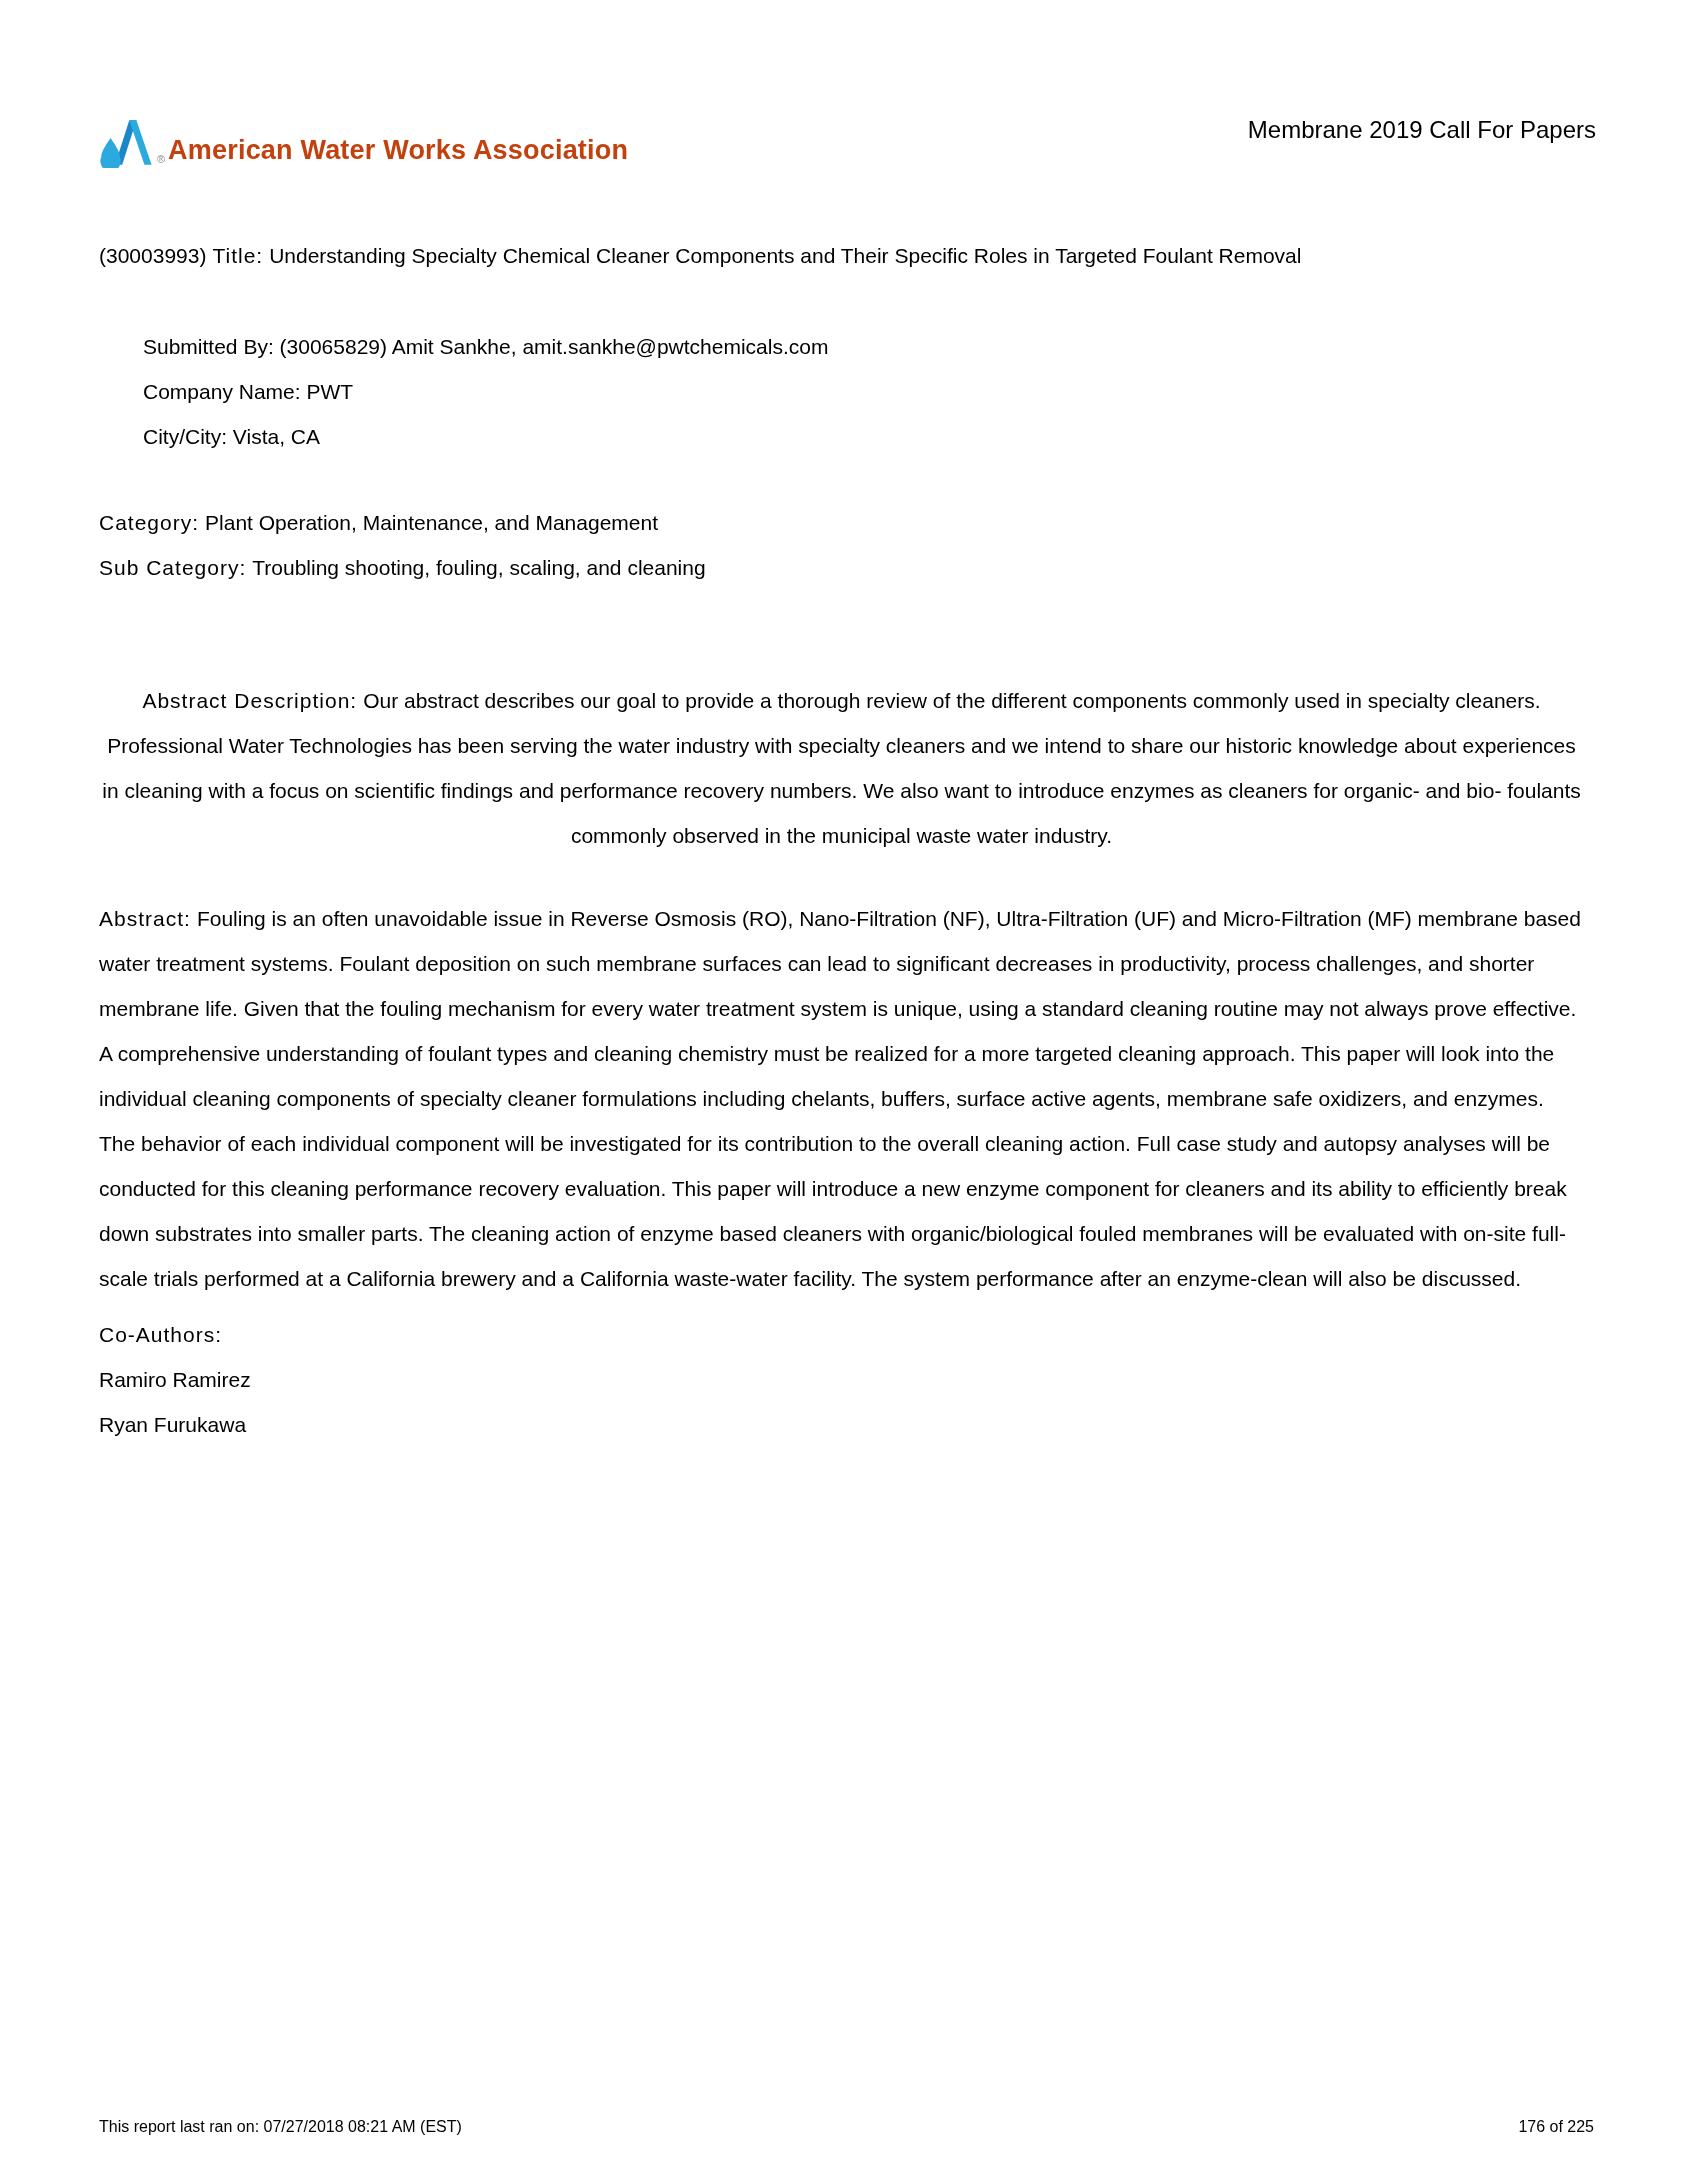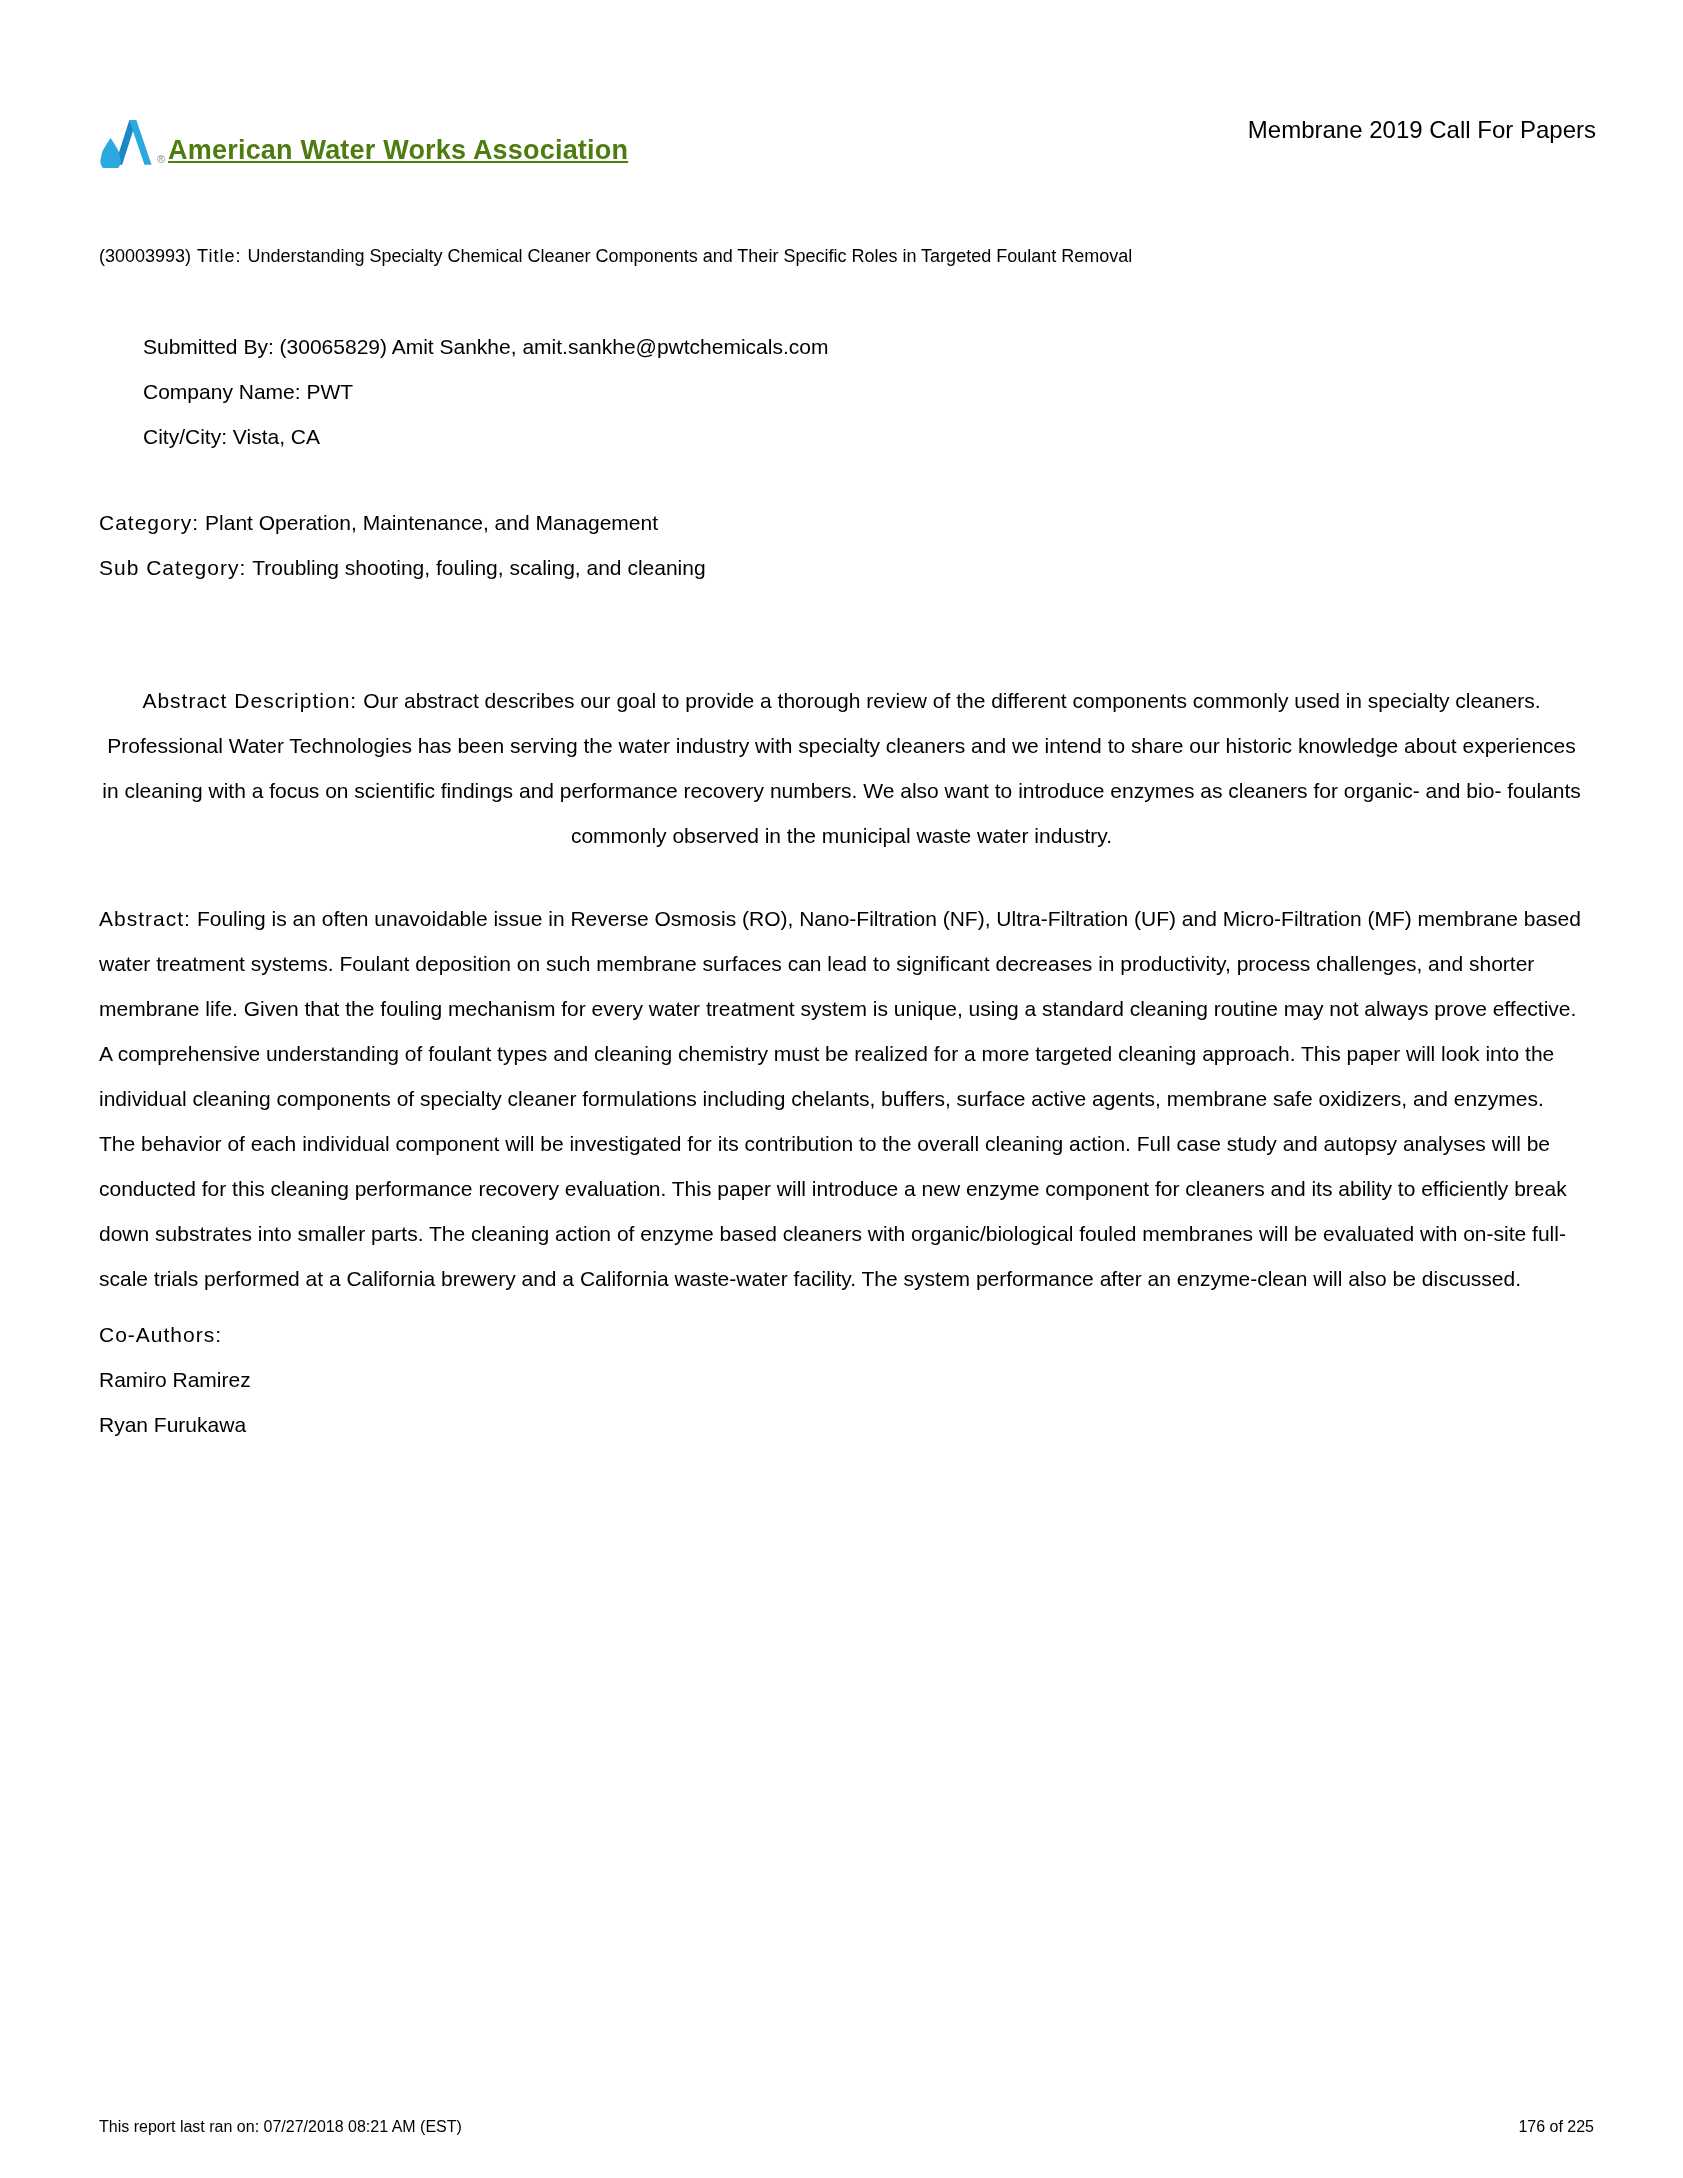--- a/index.html
+++ b/index.html
@@ -16,34 +16,33 @@
   .logo{
     position:absolute;left:99px;top:115px;
     display:flex;align-items:flex-end;
   }
   .logo svg{display:block;}
   .reg-mark{
     font-size:11px;color:#8a8b8e;line-height:1;
     margin:0 3px 3px 1px;
   }
   .org-name{
-    font-size:27px;font-weight:600;color:#4d7c0f;
+    font-size:27px;font-weight:600;color:#c2410c;
     letter-spacing:0.2px;line-height:1;margin-bottom:4px;
     white-space:nowrap;
-    text-decoration:underline;
   }
   .report-title{
     position:absolute;top:116px;right:87px;
     font-size:24px;line-height:1.2;white-space:nowrap;
   }
   
   .textline{font-size:21px;line-height:45px;white-space:nowrap;}
   .title-line{
     position:absolute;left:99px;top:241px;
-    font-size:18px;line-height:30px;white-space:nowrap;
+    font-size:21px;line-height:30px;white-space:nowrap;
   }
   .submitted-block{position:absolute;left:99px;top:324px;margin-left:44px;}
   .category-block{position:absolute;left:99px;top:500px;}
   .para{
     position:absolute;left:99px;width:1485px;
     font-size:21px;line-height:45px;
   }
   .para-desc{top:678px;text-align:center;}
   .para-abstract{top:896px;}
   .coauthors{position:absolute;left:99px;top:1312px;}

